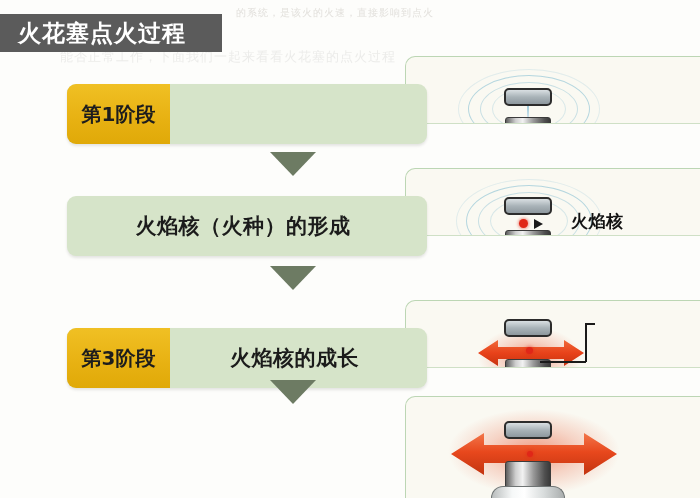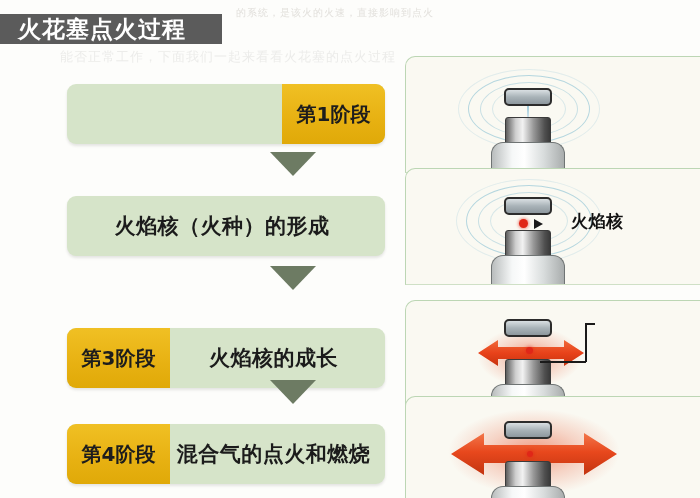--- a/index.html
+++ b/index.html
@@ -16,60 +16,59 @@
     white-space:nowrap;user-select:none;
   }
   .ghost-text2{
     position:absolute;top:48px;left:60px;width:560px;
     font-size:13px;color:#ececea;letter-spacing:1px;
     white-space:nowrap;user-select:none;
   }
 
   
   .title-banner{
-    position:absolute;left:0;top:14px;width:222px;height:30px;
+    position:absolute;left:0;top:14px;width:222px;height:38px;
     background:#5b5b5b;
     display:flex;align-items:center;
   }
   .title-banner .t{
     color:#ffffff;font-size:23px;font-weight:700;
     margin-left:18px;letter-spacing:1px;line-height:1;
   }
 
   
   .stage{
     position:absolute;left:0;width:700px;height:64px;
   }
   .stage-row1{top:84px;}
   .stage-row2{top:196px;}
   .stage-row3{top:328px;}
   .stage-row4{top:424px;}
 
   
   .illus-panel{
-    position:absolute;left:405px;top:-28px;width:295px;height:117px;
+    position:absolute;left:405px;top:-28px;width:295px;height:68px;
     background:#faf9f2;
     border-top:1.5px solid #bcd6b4;
     border-left:1.5px solid #bcd6b4;
     border-bottom:1.5px solid #cfe0c6;
     border-top-left-radius:10px;
     box-sizing:border-box;
     overflow:hidden;
   }
   .stage-row4 .illus-panel{height:102px;border-bottom:none;}
 
   
   .label-bar{
-    position:absolute;left:67px;top:0;width:318px;height:60px;
+    position:absolute;left:67px;top:0;width:360px;height:60px;
     background:#d6e4c9;
     border-radius:9px;
     box-shadow:0 2px 3px rgba(0,0,0,.10);
     display:flex;align-items:stretch;
     overflow:hidden;
-    justify-content:flex-end;
   }
   .chip{
     width:103px;flex:0 0 103px;
     background:linear-gradient(180deg,#f0c024 0%,#e8b213 55%,#e0a908 100%);
     display:flex;align-items:center;justify-content:center;
   }
   .chip-text{
     font-size:20px;font-weight:700;color:#1d1d1d;letter-spacing:0px;
     line-height:1;
   }
@@ -280,21 +279,13 @@
             <stop offset="100%" stop-color="#c23410"></stop>
           </linearGradient>
         </defs>
         <path d="M3,25 L36,4 L36,16 L136,16 L136,4 L169,25 L136,46 L136,34 L36,34 L36,46 Z" fill="url(#g4)"></path>
       </svg>
       <div class="kernel" style="left:121px;top:54px;width:6px;height:6px;"></div>
       <div class="cyl" style="left:99px;top:64px;"></div>
       <div class="base" style="left:85px;top:89px;"></div>
     </div>
   </div>
-  <div class="label-bar">
-    <div class="chip">
-      <span class="chip-text">第4阶段</span>
-    </div>
-    <div class="desc">
-      <span class="desc-text">混合气的点火和燃烧</span>
-    </div>
-  </div>
 </div>
 
 </body></html>

